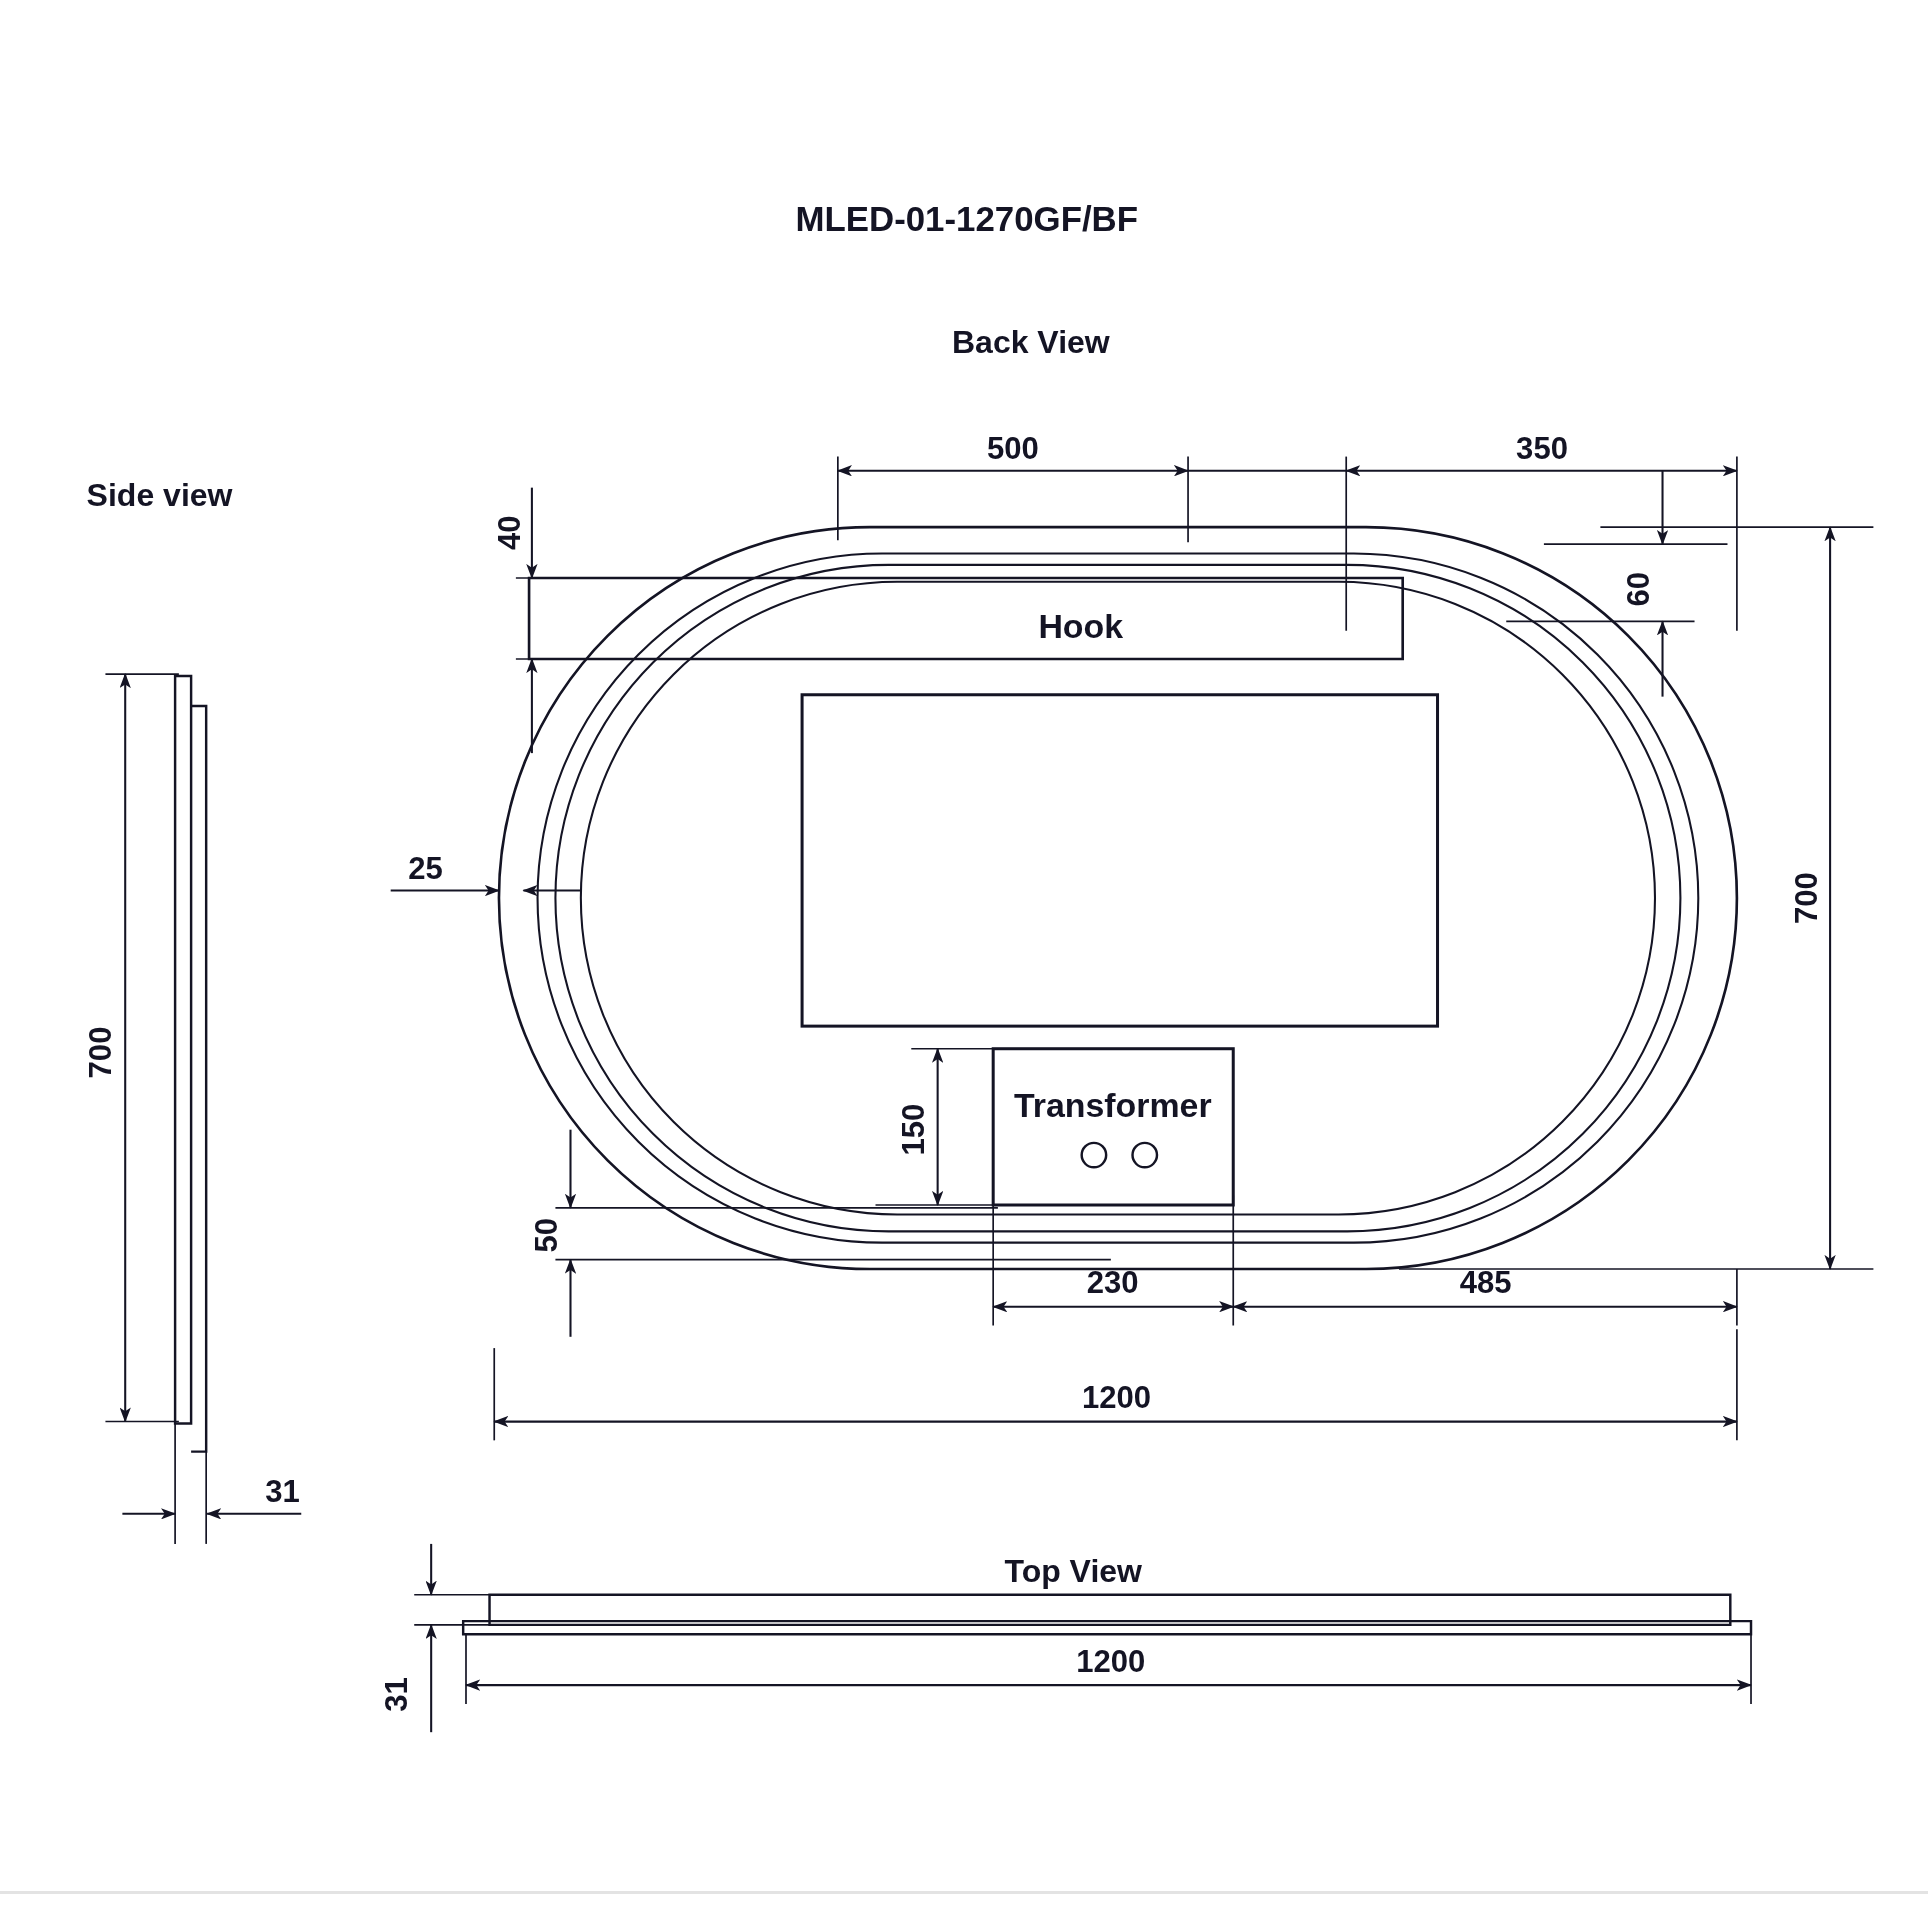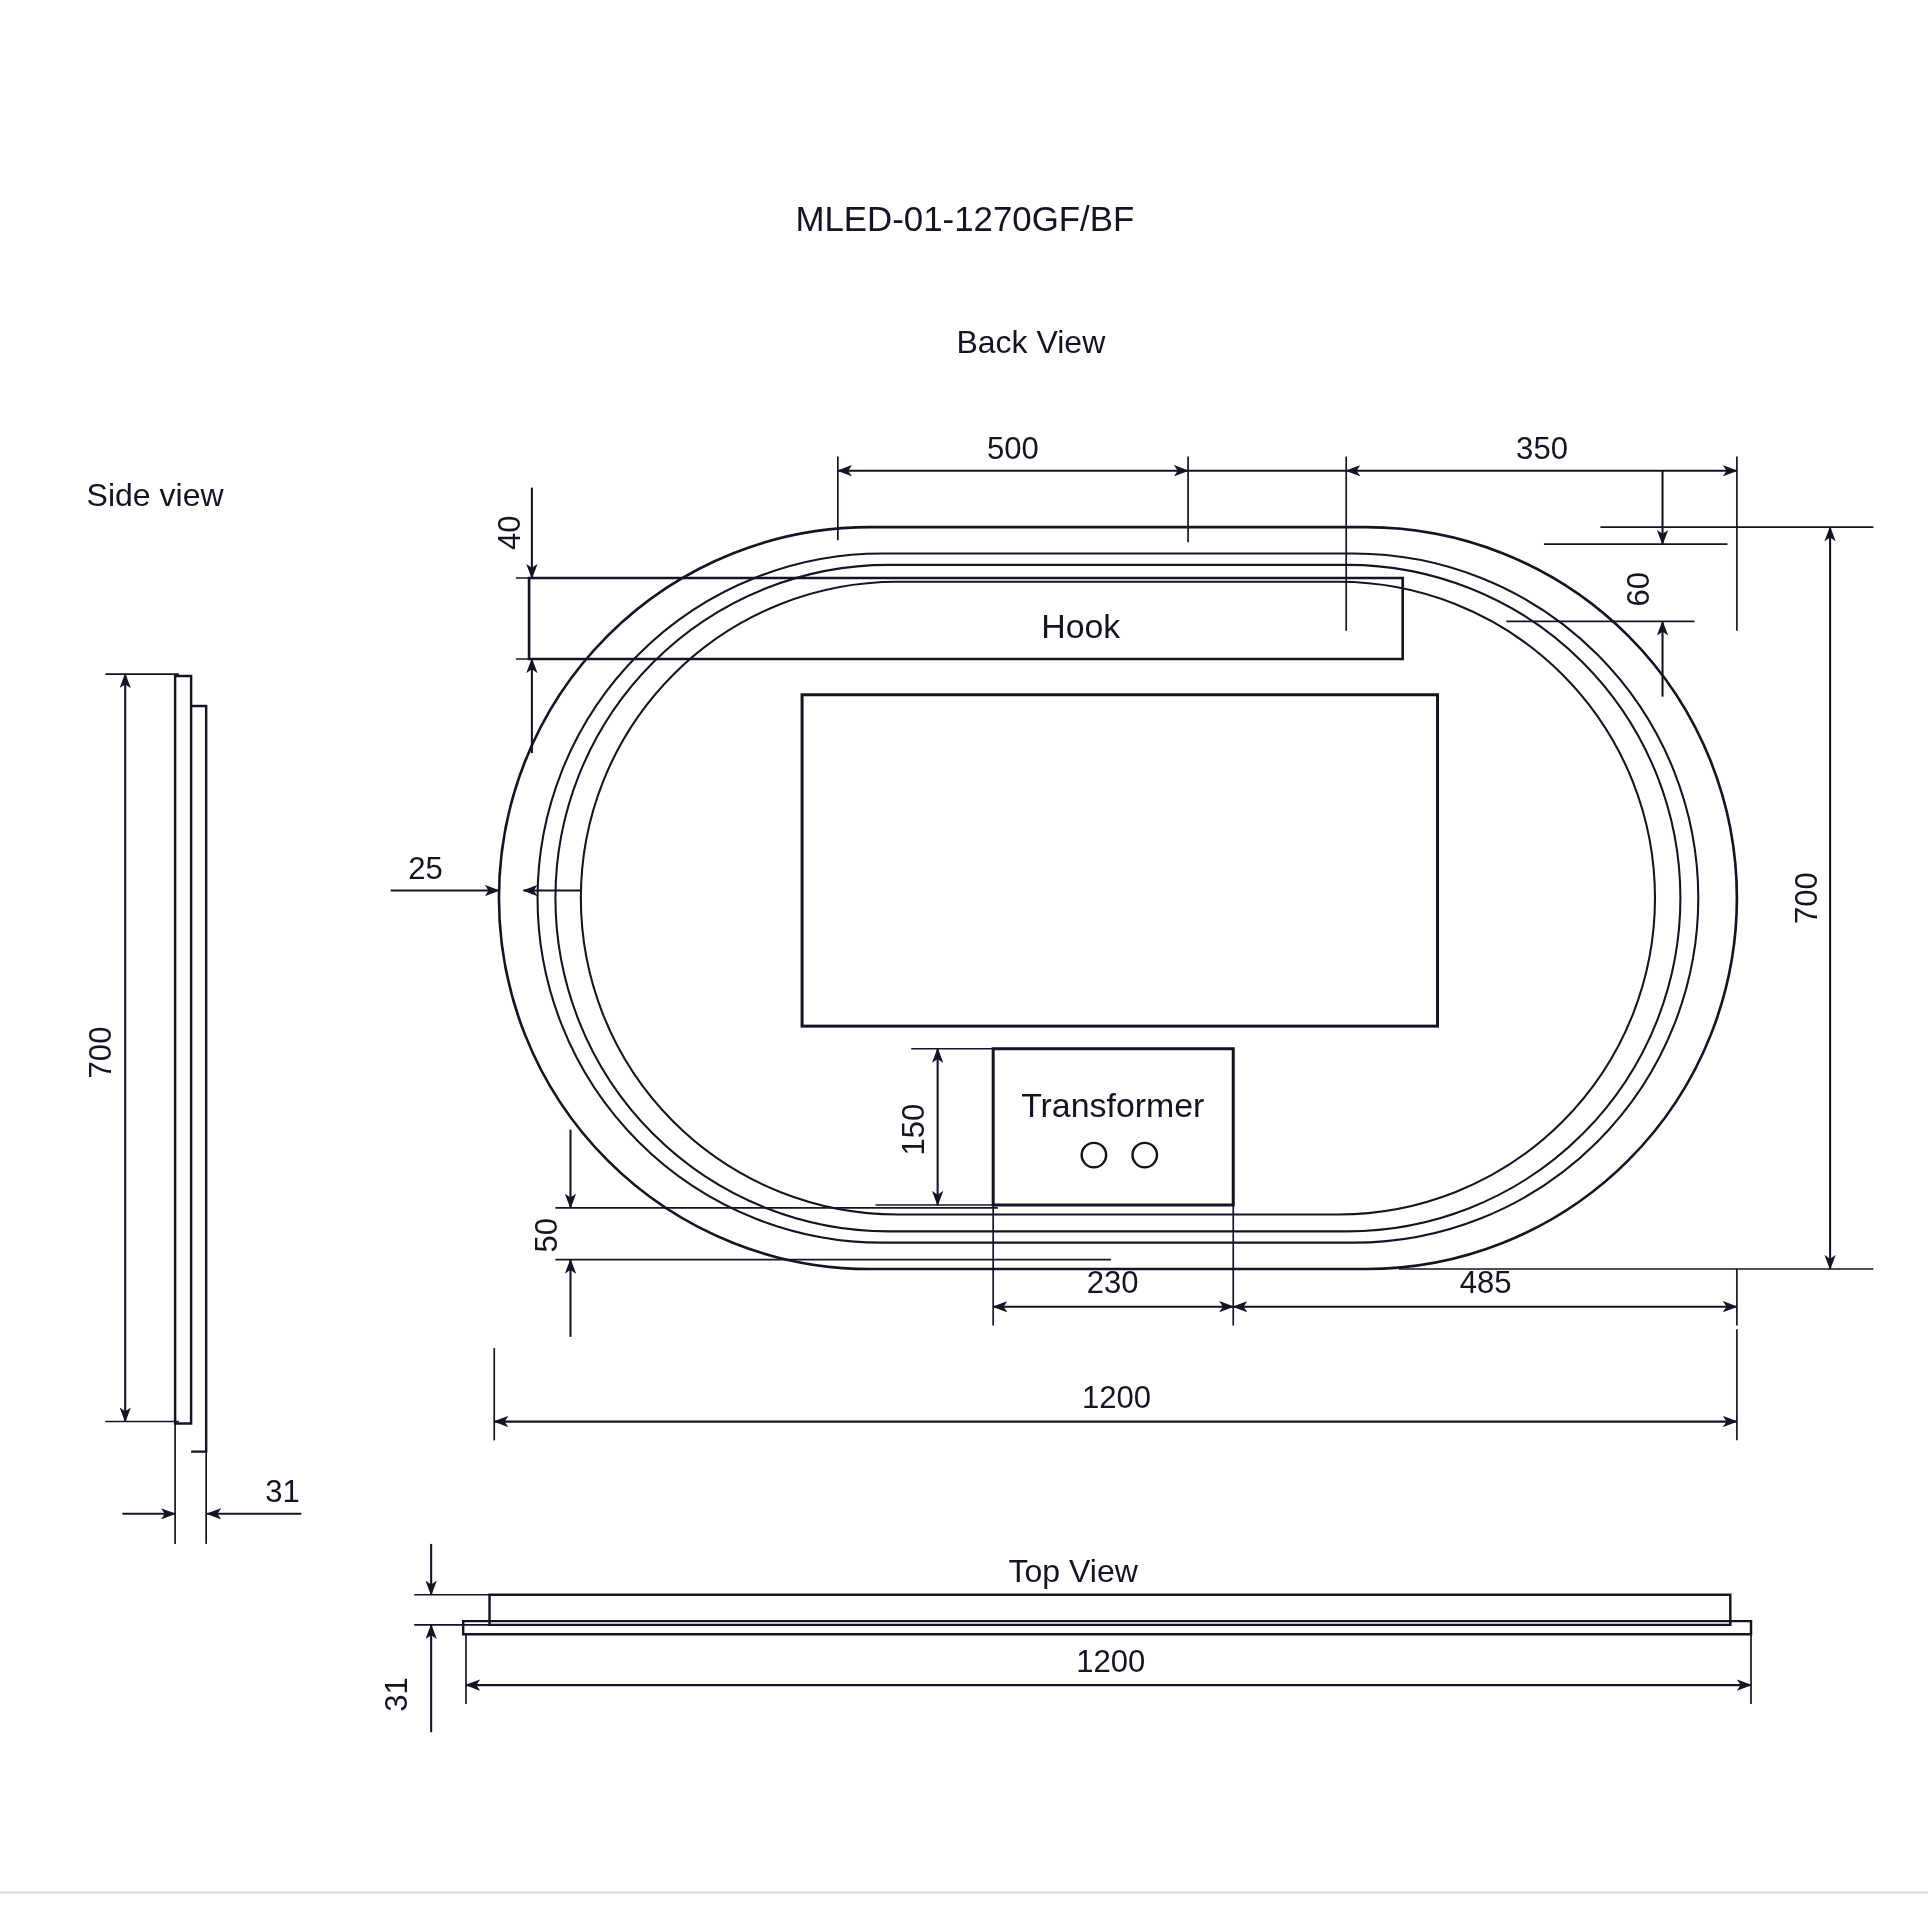--- a/index.html
+++ b/index.html
@@ -1,17 +1,17 @@
 <!DOCTYPE html>
 <html style="font-size:15px"><head>
 <meta charset="utf-8">
 <style>
   html,body{margin:0;padding:0;background:#ffffff;}
   body{width:1928px;height:1928px;overflow:hidden;font-family:"Liberation Sans",sans-serif;color:#1a1a24;}
-  #sheet{position:relative;width:1700px;height:1928px;background:#fff;}
+  #sheet{position:relative;width:1700px;height:1928px;background:#fff;font-weight:bold;}
   svg{display:block;}
   .lbl{font-family:"Liberation Sans",sans-serif;fill:#141424;}
   .t-title{font-size:37px;}
   .t-view{font-size:34px;}
   .t-dim{font-size:33px;}
   .t-note{font-size:36px;}
   .bottomrule{position:absolute;left:0;bottom:34px;width:1928px;height:2.8px;background:#e3e3e3;}
 </style>
 </head>
 <body>

